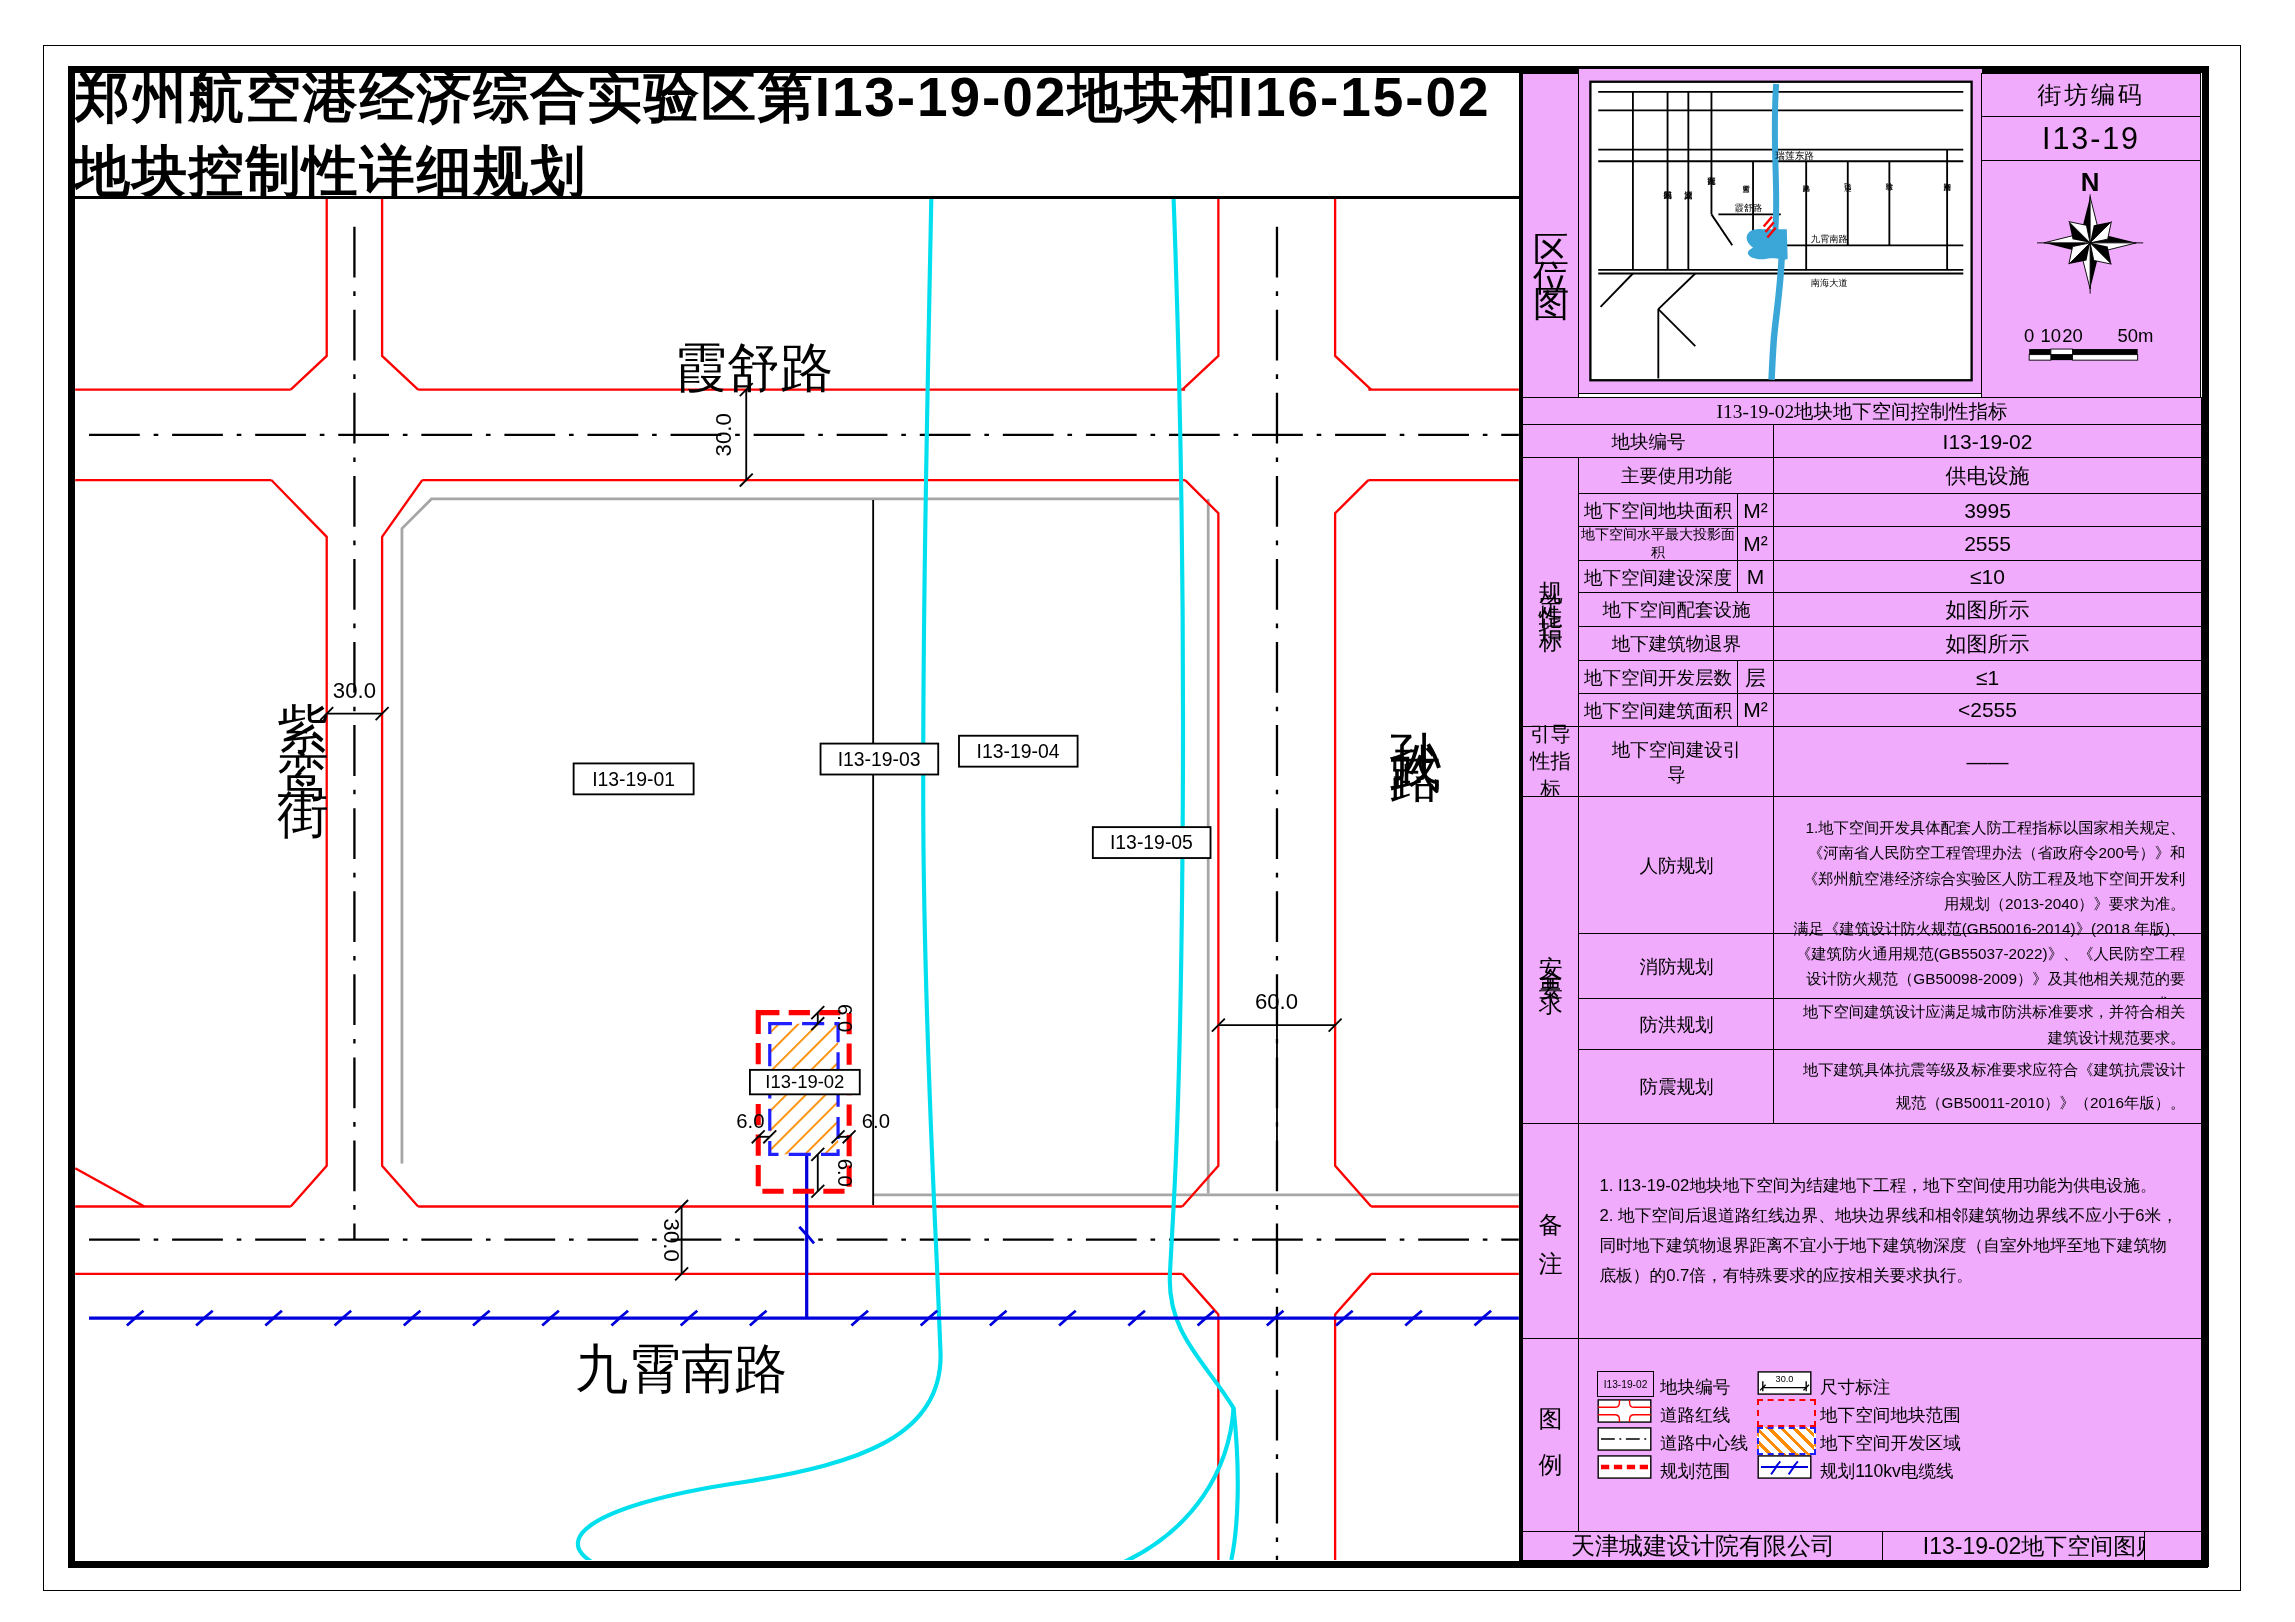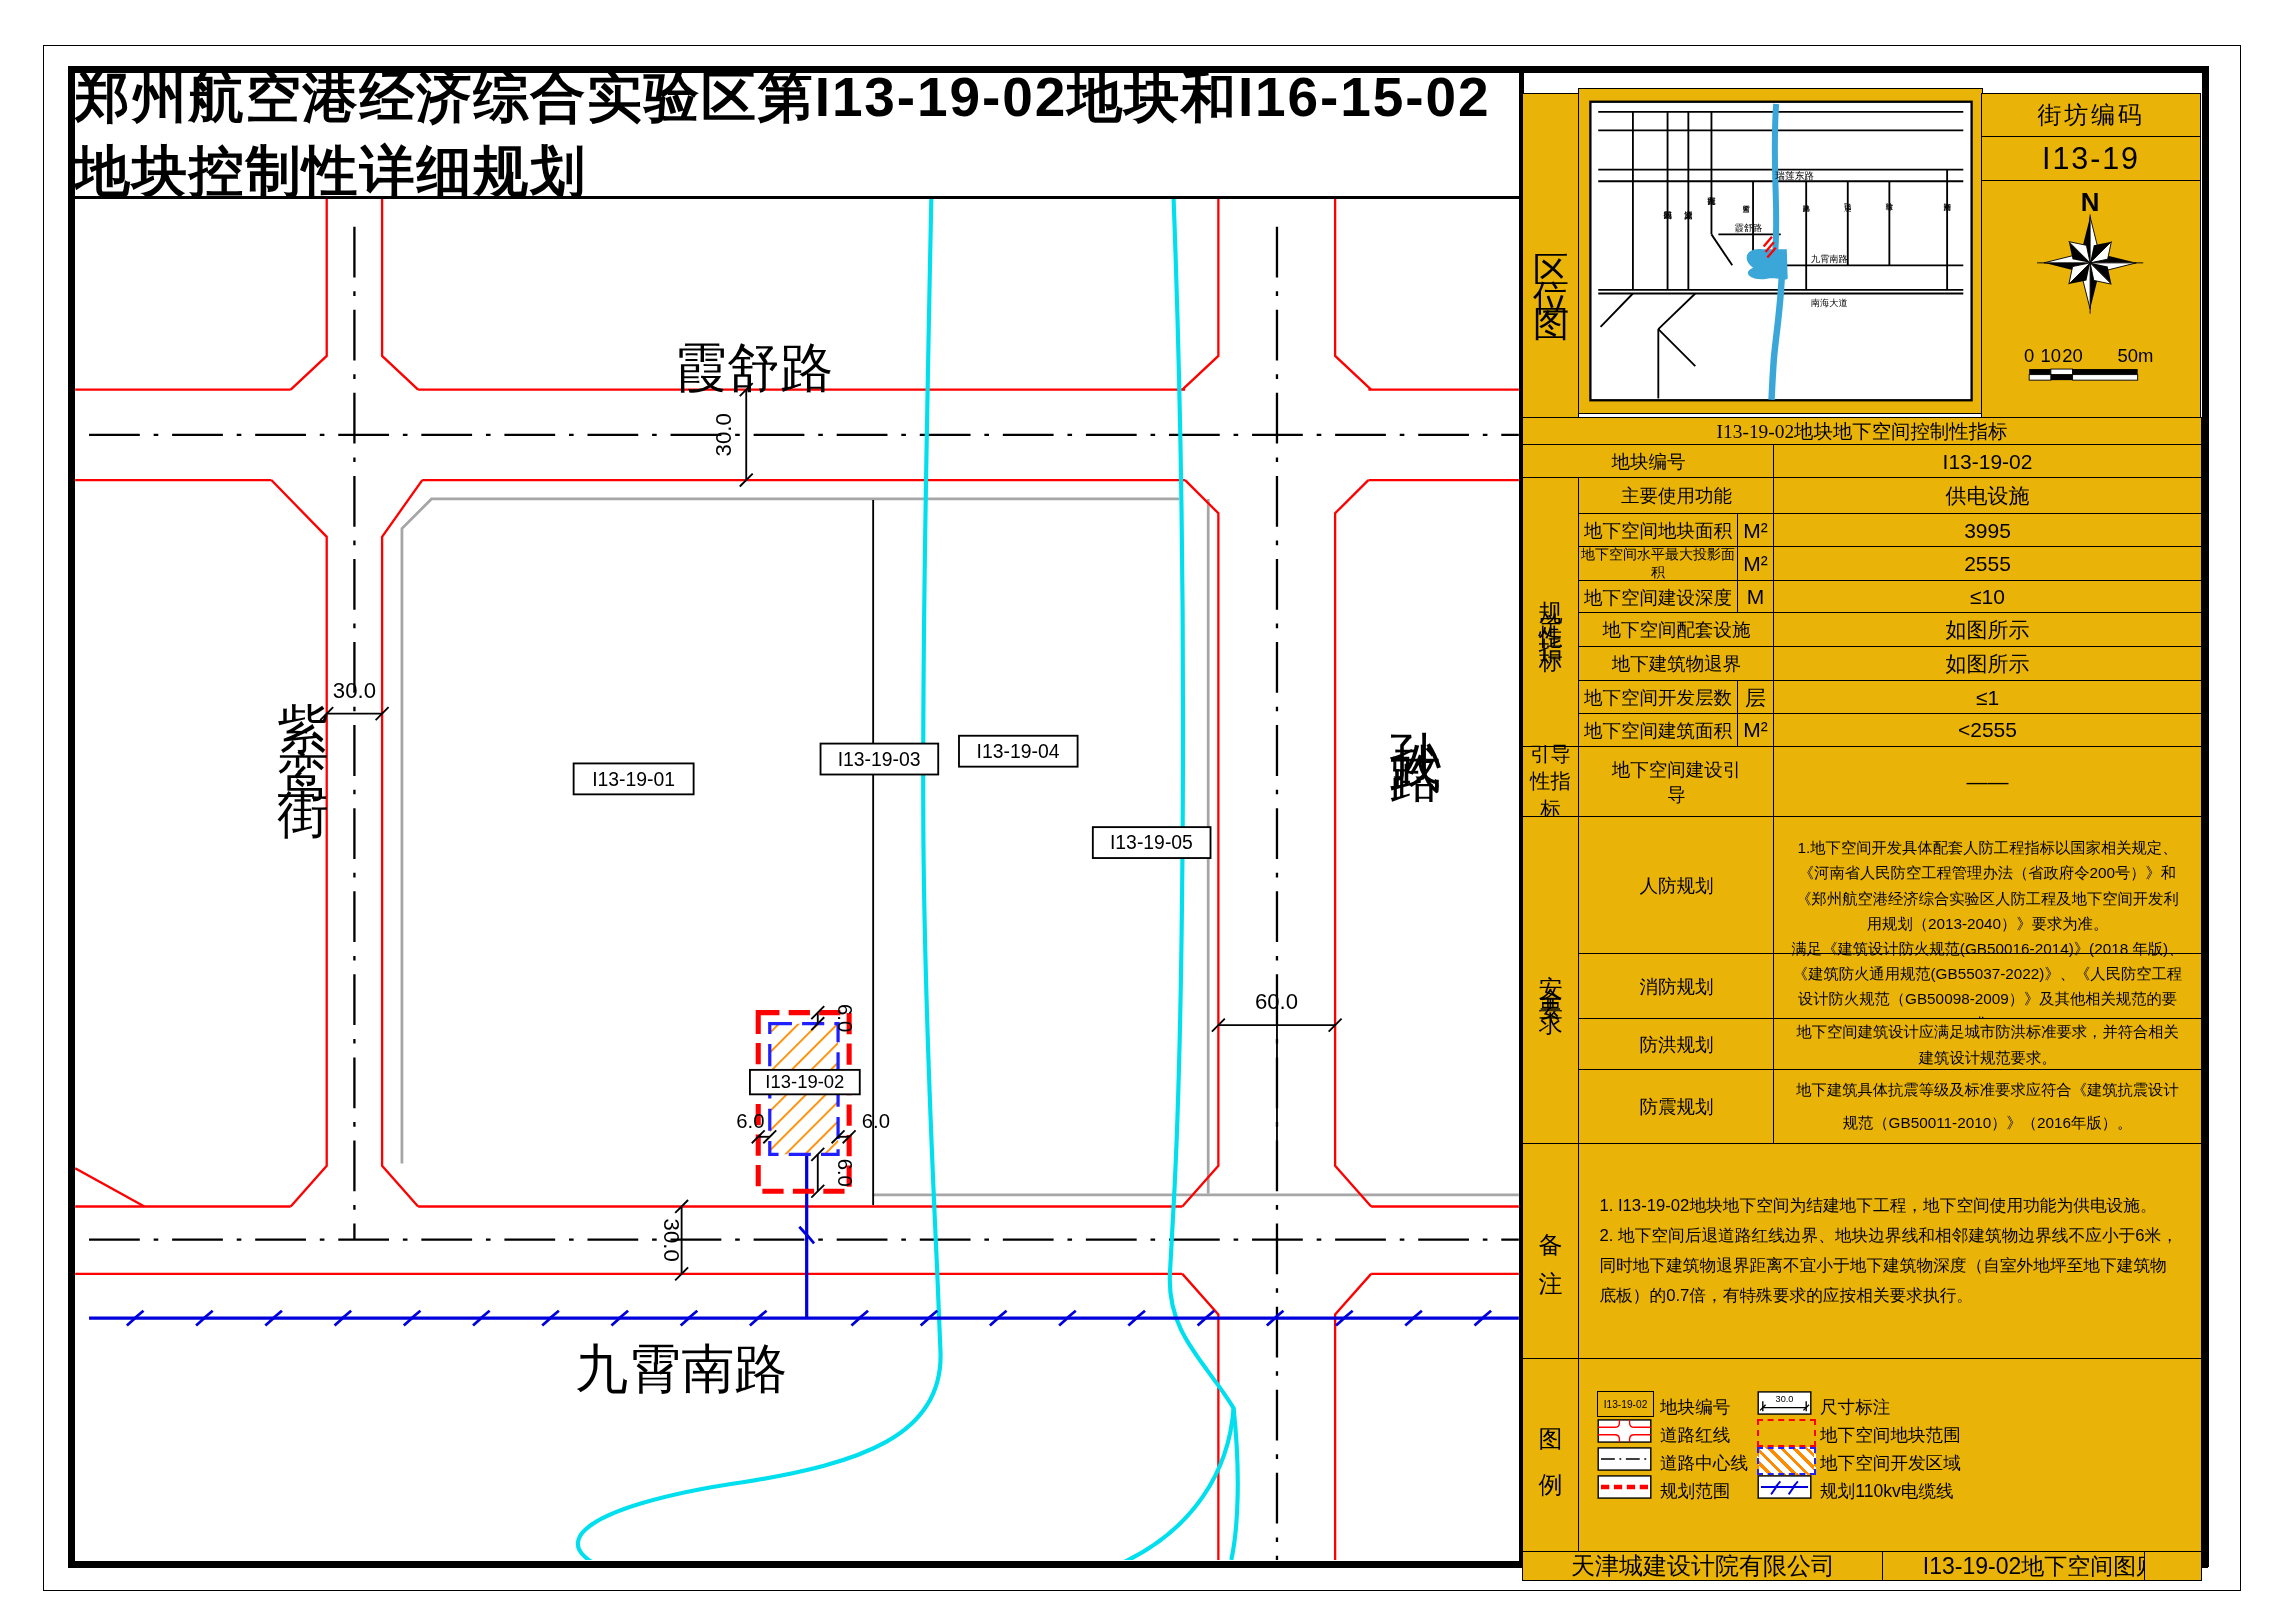--- a/index.html
+++ b/index.html
@@ -1,28 +1,28 @@
 <!DOCTYPE html>
 <html style="font-size:7.4px"><head>
 <meta charset="utf-8">
 <style>
   html,body{margin:0;padding:0;background:#fff;}
   #sheet{position:relative;width:2295px;height:1623px;background:#fff;
          font-family:"Liberation Sans",sans-serif;color:#000;overflow:hidden;}
   .abs{position:absolute;box-sizing:border-box;}
   .bar{position:absolute;background:#000;}
   .cell{position:absolute;box-sizing:border-box;border:1.4px solid #000;
-        display:flex;align-items:center;justify-content:center;text-align:center;background:#eab308;margin-top:20px;}
+        display:flex;align-items:center;justify-content:center;text-align:center;background:#f0abfc;}
   .vtxt{writing-mode:vertical-rl;text-orientation:upright;}
   #title{font-size:55px;font-weight:bold;letter-spacing:1.9px;}
   .gname{font-size:24px;letter-spacing:12px;line-height:1.35;}
   .tname{font-size:18.5px;}
   .tunit{font-size:21px;}
   .tval{font-size:21px;}
-  .para{font-size:15.3px;line-height:1.65;text-align:center;justify-content:flex-start;
+  .para{font-size:15.3px;line-height:1.65;text-align:right;justify-content:flex-start;
         align-items:center;padding:8.3px 15.7px;}
   .notes{font-size:16.7px;line-height:1.8;text-align:left;align-items:flex-start;
          flex-direction:column;justify-content:center;padding:9.3px 20.4px;}
   .legend-label{position:absolute;font-size:17.6px;white-space:nowrap;}
   .legend-sym{position:absolute;}
   svg text{font-family:"Liberation Sans",sans-serif;}
   .svtxt{writing-mode:vertical-rl;text-orientation:upright;}
 </style>
 </head>
 <body>

